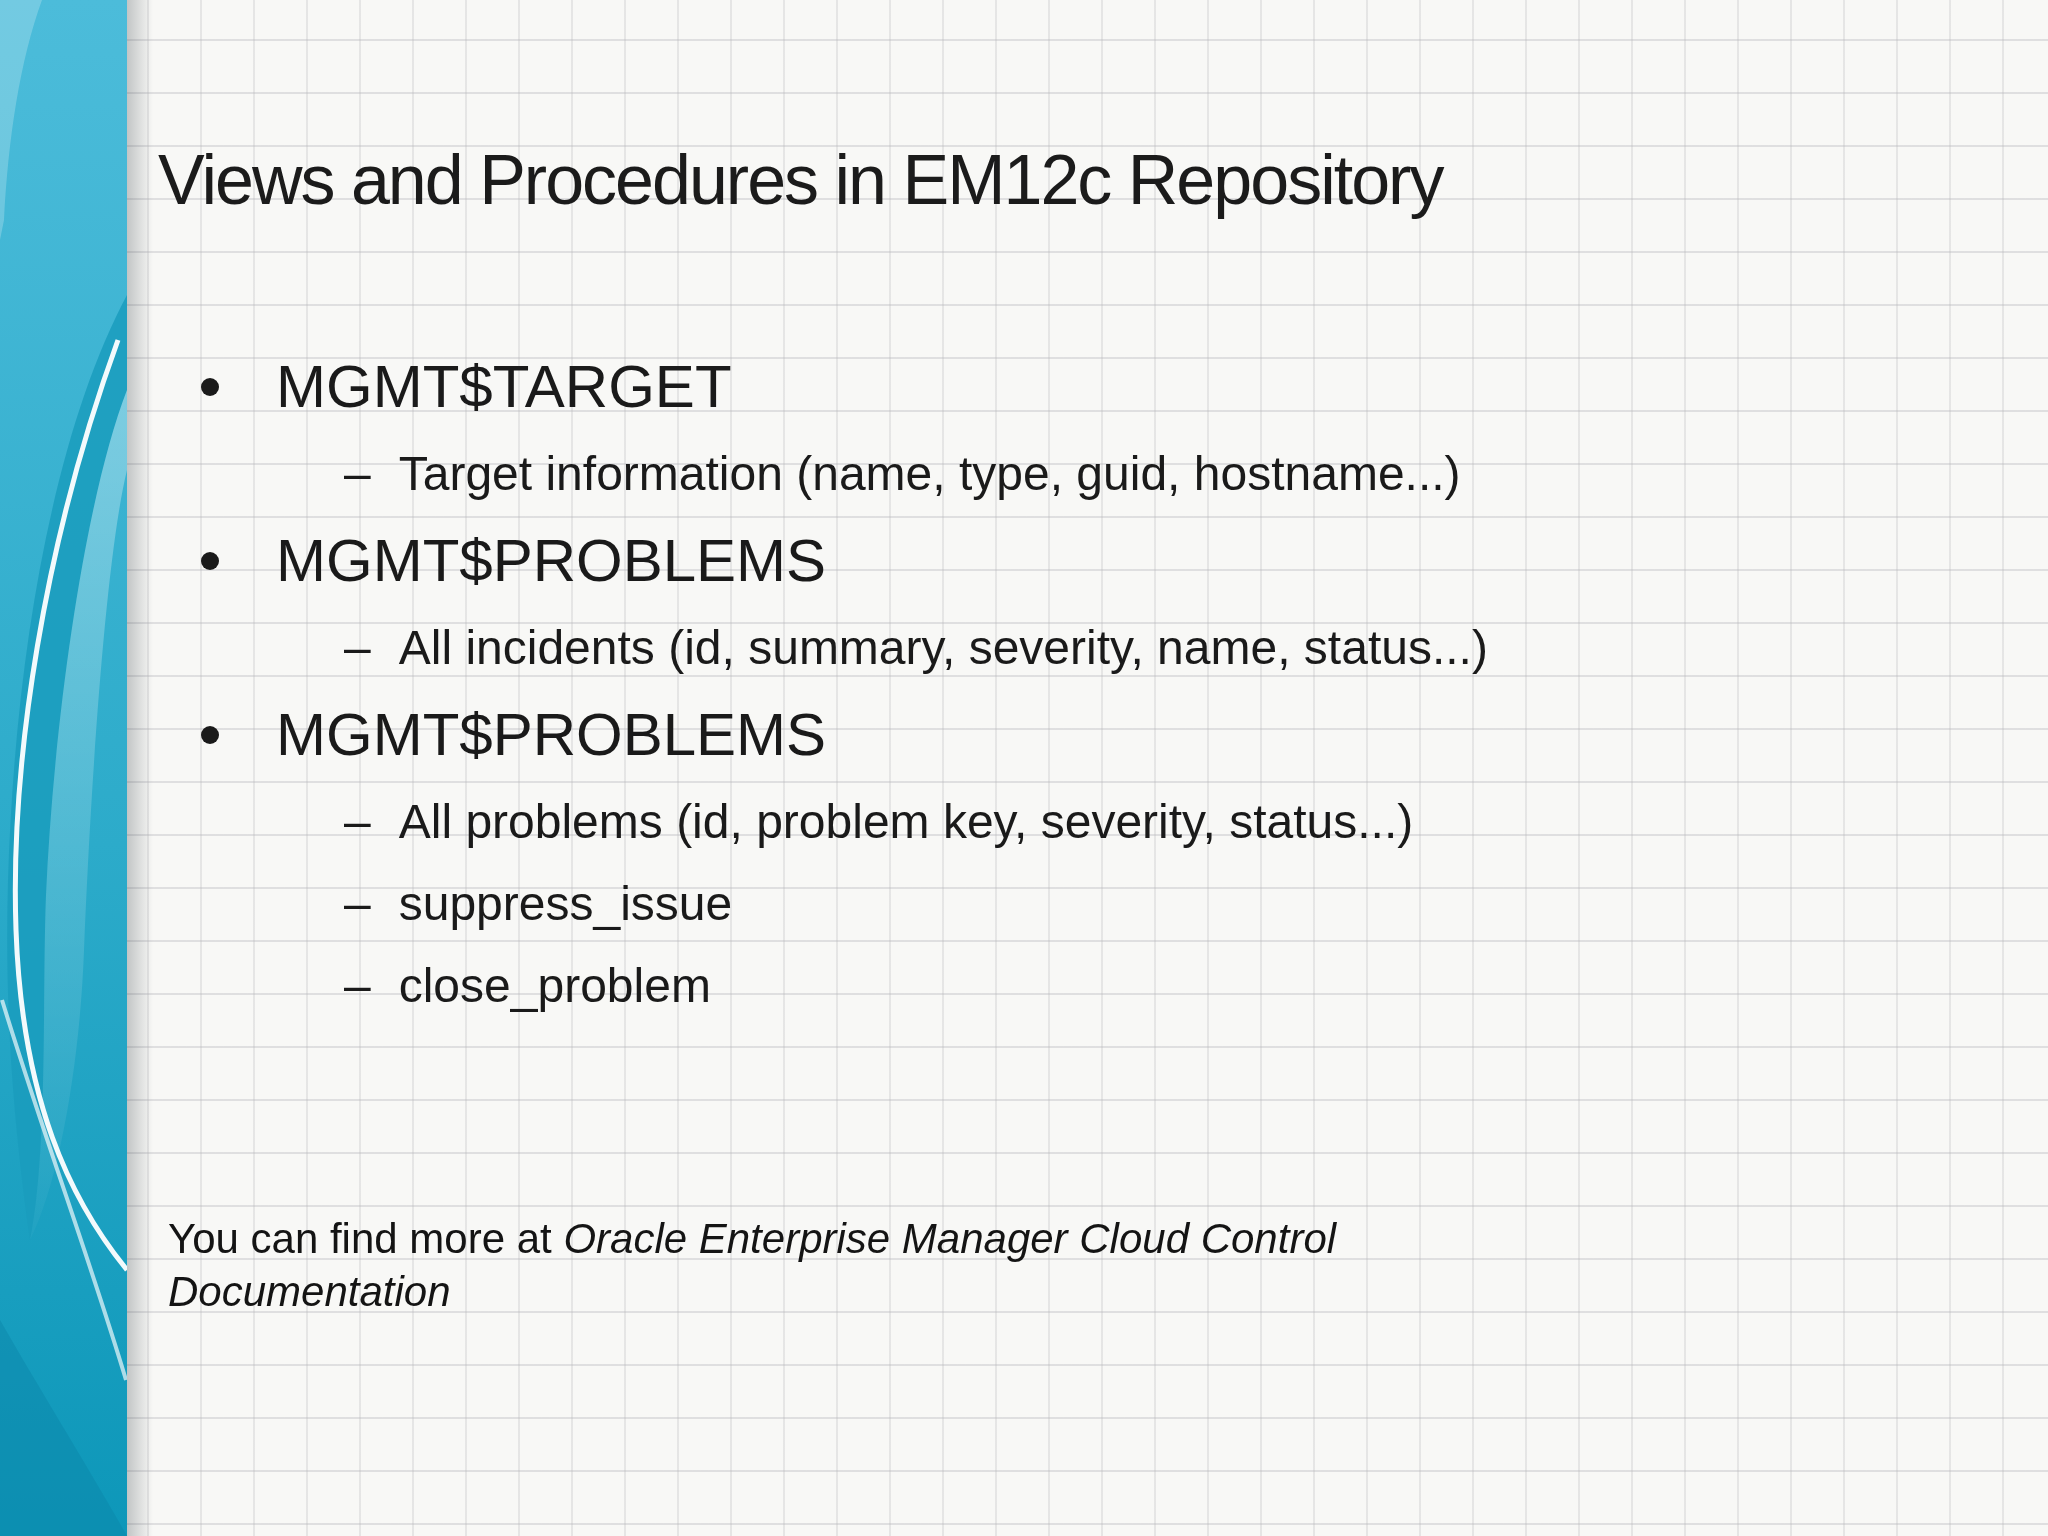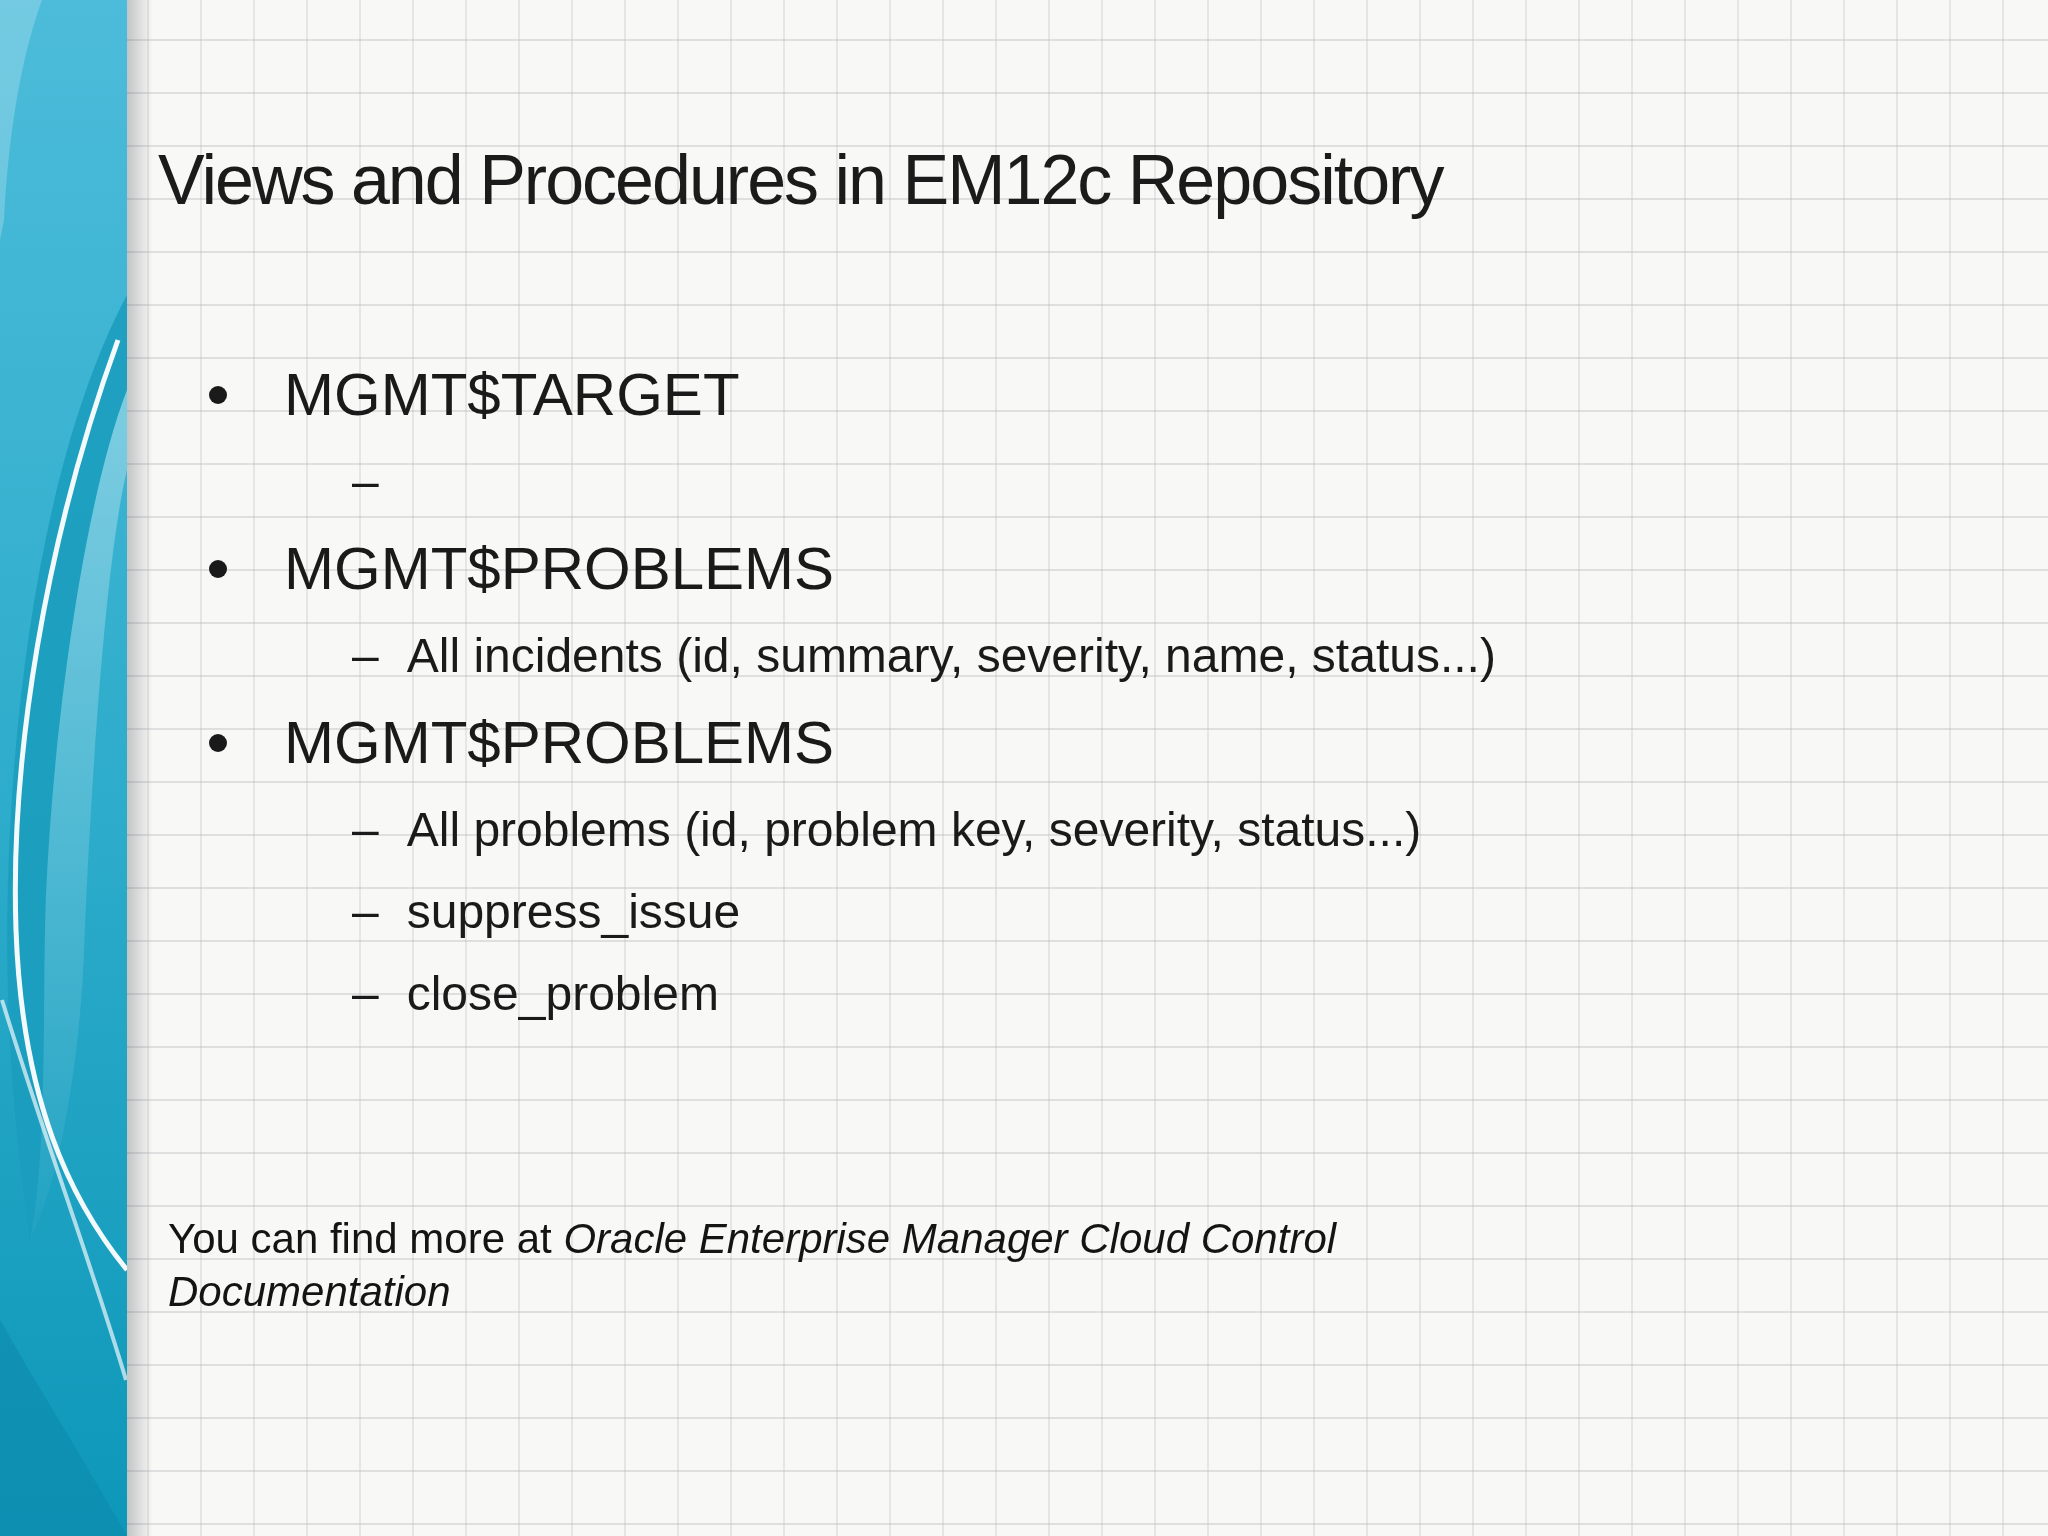--- a/index.html
+++ b/index.html
@@ -54,21 +54,21 @@
     margin: 0;
     font-size: 70px;
     font-weight: 400;
     letter-spacing: -2px;
     color: #1b1b1b;
     white-space: nowrap;
   }
   .bullets {
     position: absolute;
     left: 0; top: 352px;
-    margin: 12px; padding: 0;
+    margin: 4px; padding: 0;
     list-style: none;
   }
   .bullets li { display: flex; align-items: center; margin: 0 0 30px 0; }
   .l1 { font-size: 60px; line-height: 62px; }
   .l1 .dot {
     flex: 0 0 auto;
     width: 18px; height: 18px;
     border-radius: 50%;
     background: #1a1a1a;
     margin-left: 47px;
@@ -127,20 +127,21 @@
     <h1 class="title">Views and Procedures in EM12c Repository</h1>
 
     <ul class="bullets">
 
       <li class="l1">
         <span class="dot"></span>
         <span class="l1-text">MGMT$TARGET</span>
       </li>
       <li class="l2">
         <span class="dash">–</span>
+        <span class="l2-text">Target information (name, type, guid, hostname...)</span>
       </li>
 
       <li class="l1">
         <span class="dot"></span>
         <span class="l1-text">MGMT$PROBLEMS</span>
       </li>
       <li class="l2">
         <span class="dash">–</span>
         <span class="l2-text">All incidents (id, summary, severity, name, status...)</span>
       </li>

